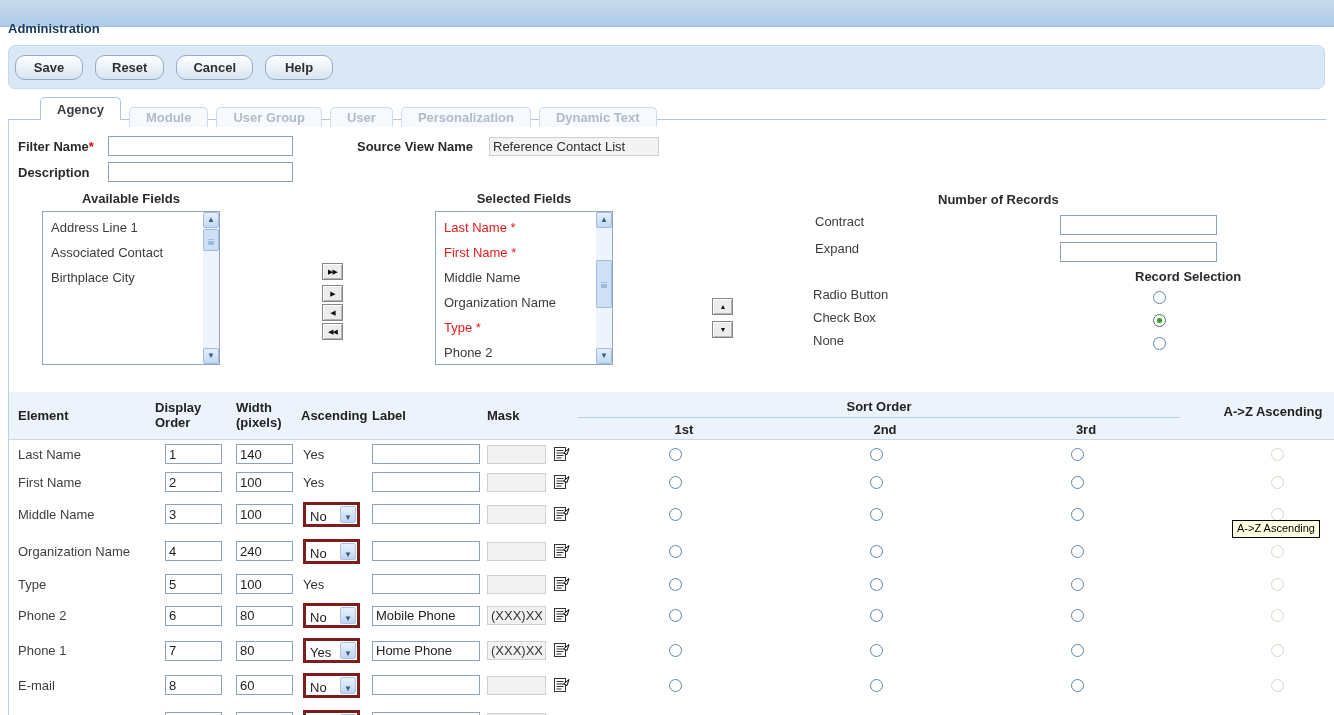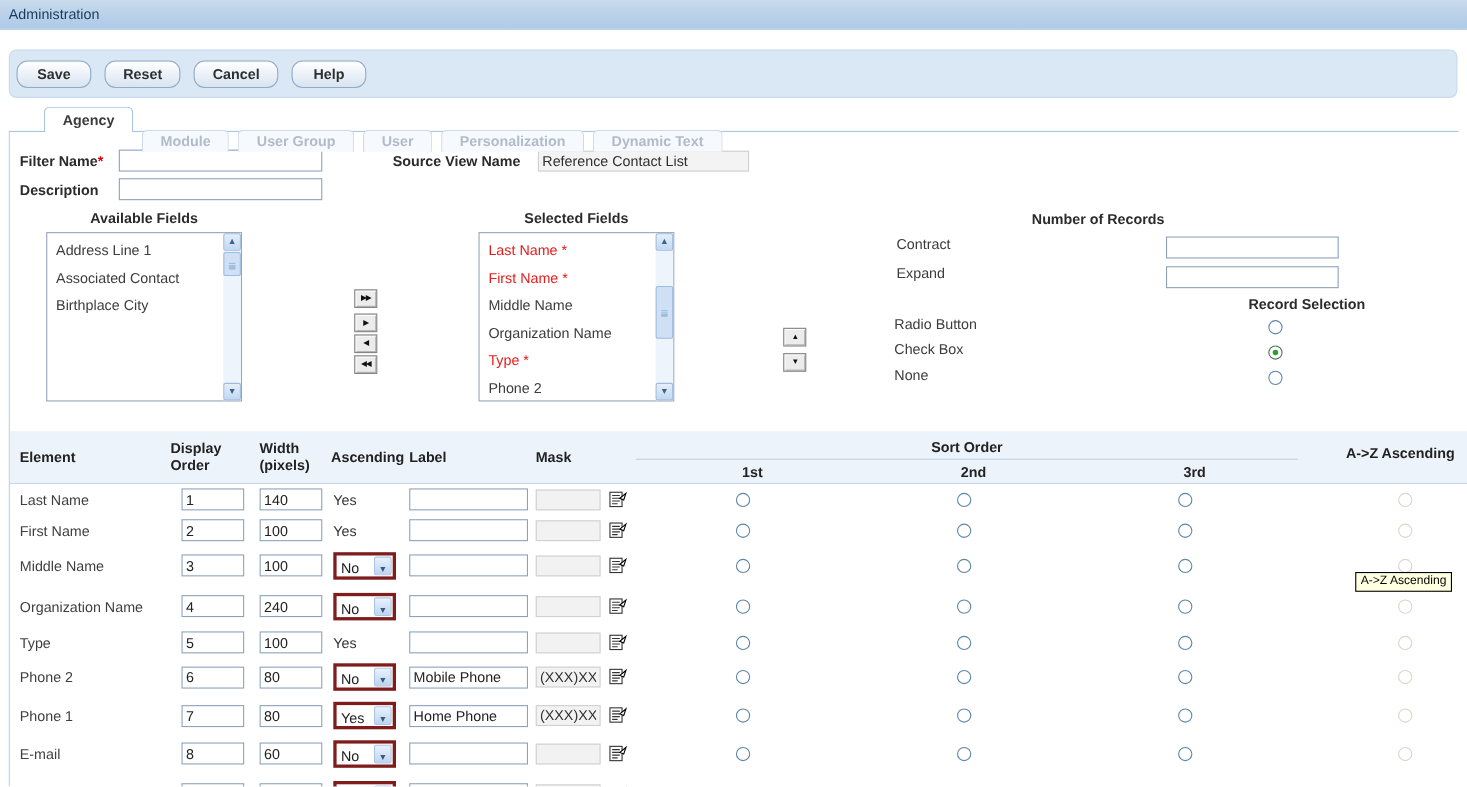--- a/index.html
+++ b/index.html
@@ -4,33 +4,33 @@
 <style>
   * { margin:0; padding:0; box-sizing:border-box; }
   html,body { width:1334px; height:715px; overflow:hidden; background:#fff;
     font-family:"Liberation Sans", sans-serif; font-size:13px; color:#333; }
   body { position:relative; }
 
   
   .titlebar { position:absolute; left:0; top:0; width:1334px; height:27px;
     background:linear-gradient(#cadced 0%, #bcd2e9 45%, #aecbe8 100%);
     border-bottom:1px solid #9dbede; }
-  .titlebar .t { position:absolute; left:8px; top:5px; font-weight:normal; color:#173a5e; }
+  .titlebar .t { position:absolute; left:8px; top:21px; font-weight:bold; color:#173a5e; }
 
   
   .toolbar { position:absolute; left:8px; top:45px; width:1317px; height:44px;
     background:#dae7f5; border:1px solid #c6d9ee; border-radius:7px;
     display:flex; align-items:center; gap:12px; padding-left:6px; }
   .btn { min-width:68px; height:25px; padding:0 16px; border:1px solid #93abc6; border-radius:10px;
     background:linear-gradient(#ffffff, #e9f0f8 55%, #d8e4f1); font-weight:bold; color:#2f2f2f;
     font-size:13px; text-align:center; line-height:23px; cursor:pointer; }
 
   
   .tabs { position:absolute; left:40px; top:97px; height:23px; display:flex; gap:8px; z-index:3; }
-  .tab { height:20px; margin-top:21px; padding:0 16px; line-height:20px; font-weight:bold;
+  .tab { height:20px; margin-top:10px; padding:0 16px; line-height:20px; font-weight:bold;
     color:#b1bcc8; background:#f6f9fd; border:1px solid #ccdcee; border-bottom:none;
     border-radius:5px 5px 0 0; }
   .tab.active { height:23px; margin-top:0; line-height:23px; background:#fff;
     border:1px solid #a9c6e2; border-bottom:none; color:#3b3b3b; }
 
   
   .panel { position:absolute; left:8px; top:119px; width:1318px; height:596px;
     border-top:1px solid #aac6e2; border-left:1px solid #b8d1e8; background:#fff; }
 
   .lbl { position:absolute; font-weight:bold; color:#2b2b2b; white-space:nowrap; }
@@ -125,21 +125,21 @@
   <div class="tab">Dynamic Text</div>
 </div>
 
 <div class="panel"></div>
 
 <span class="lbl" style="left:18px; top:139px;"><span>Filter Name</span><span class="red">*</span></span>
 <input class="txt" style="left: 108px; top: 136px; width: 185px;" value="">
 <span class="lbl" style="left:18px; top:165px;">Description</span>
 <input class="txt" style="left: 108px; top: 162px; width: 185px;" value="">
 <span class="lbl" style="left:357px; top:139px;">Source View Name</span>
-<span class="ro" style="left:489px; top:137px; width:192px;">Reference Contact List</span>
+<span class="ro" style="left:489px; top:137px; width:170px;">Reference Contact List</span>
 
 <span class="lbl" style="left:42px; top:191px; width:178px; text-align:center;">Available Fields</span>
 <div class="listbox" style="left:42px; top:211px;">
   <div class="items">
     <div class="li">Address Line 1</div>
     <div class="li">Associated Contact</div>
     <div class="li">Birthplace City</div>
   </div>
   <div class="sbar">
     <div class="sbtn" style="top:0;">▲</div>

